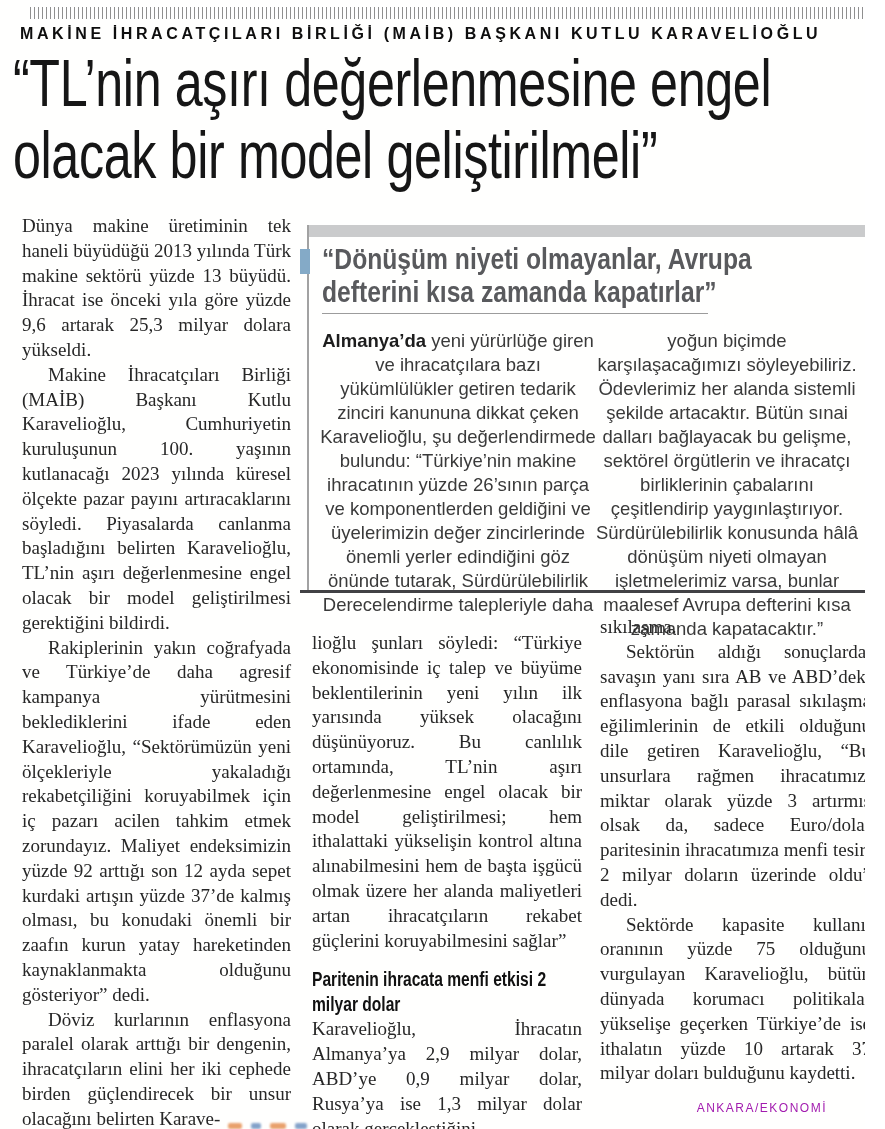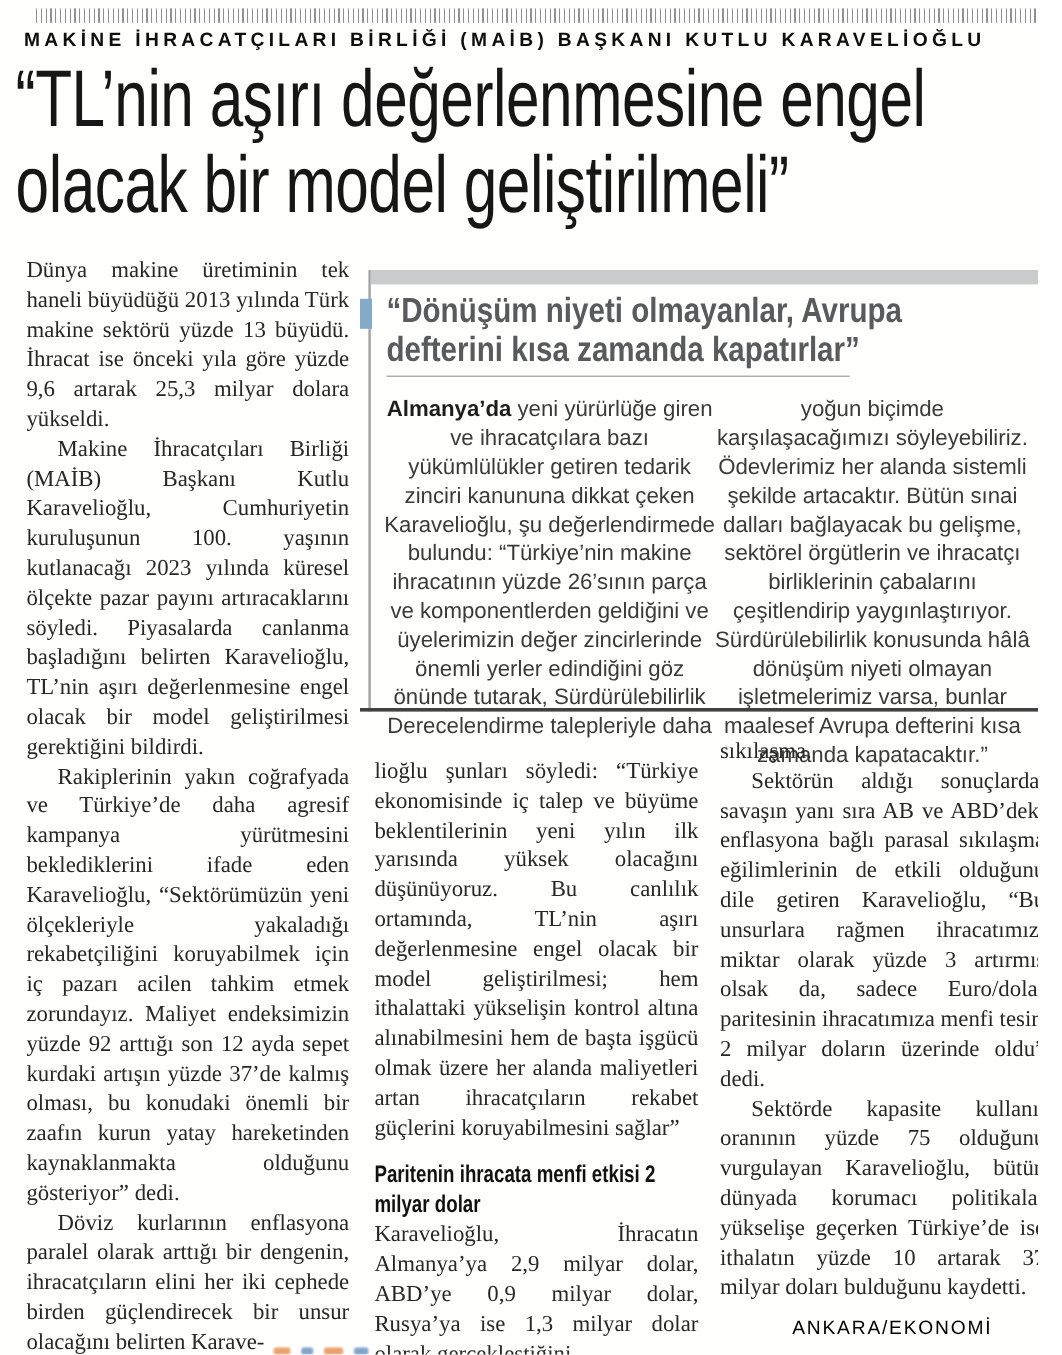--- a/index.html
+++ b/index.html
@@ -26,22 +26,22 @@
   .col p{margin:0;text-align:justify;hyphens:auto;}
   .col p.ind{text-indent:26px;}
   #col1{left:22px;top:214px;width:269px;}
   #col2{left:312px;top:615px;width:270px;margin-top:16px;}
   #col3{left:600px;top:615px;width:271px;}
 
   .subhead{margin-top:14px;transform:scaleX(0.78);transform-origin:0 0;width:346px;
            font-family:"Liberation Sans",sans-serif;font-weight:bold;
            font-size:20px;line-height:25px;color:#111111;}
   .byline{margin-top:10px;text-align:right;padding-right:44px;
-          font-family:"Liberation Sans",sans-serif;font-size:16px;
-          letter-spacing:1.5px;color:#000000;}
+          font-family:"Liberation Sans",sans-serif;font-size:12px;
+          letter-spacing:1.5px;color:#a21caf;}
 
   
   .sb-vline{position:absolute;left:307px;top:225px;width:2px;height:368px;background:#a2a2a2;}
   .sb-topbar{position:absolute;left:309px;top:225px;width:566px;height:12px;background:#cacbcc;}
   .sb-bluesq{position:absolute;left:300px;top:249px;width:10px;height:25px;background:#84aac7;}
   .sb-title{position:absolute;left:322px;top:243px;width:660px;
             transform:scaleX(0.85);transform-origin:0 0;
             font-family:"Liberation Sans",sans-serif;font-weight:bold;
             font-size:29px;line-height:33px;color:#595a5d;}
   .sb-rule{position:absolute;left:322px;top:313px;width:386px;height:1px;background:#9c9c9c;}

